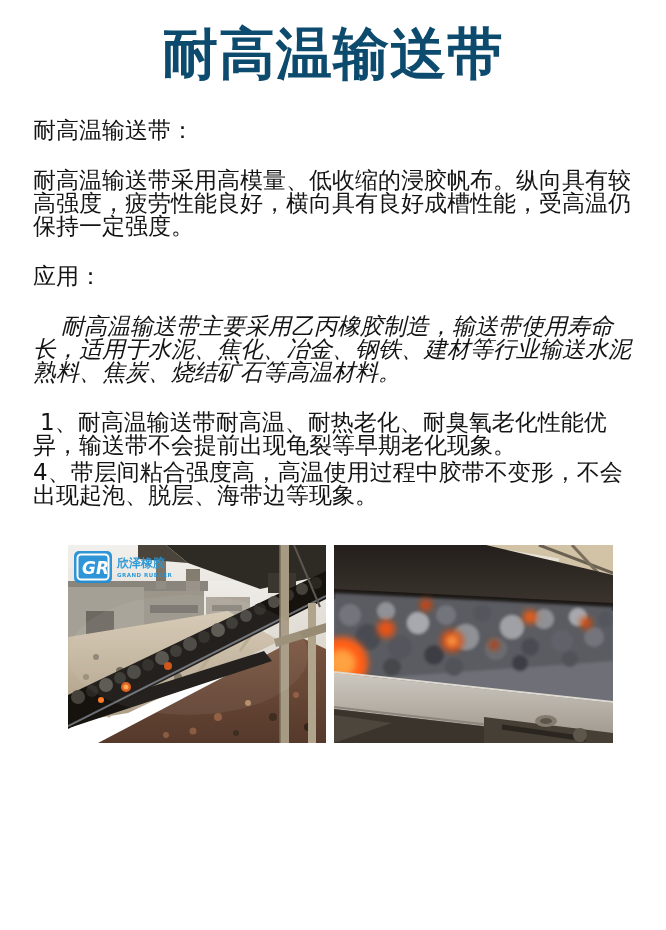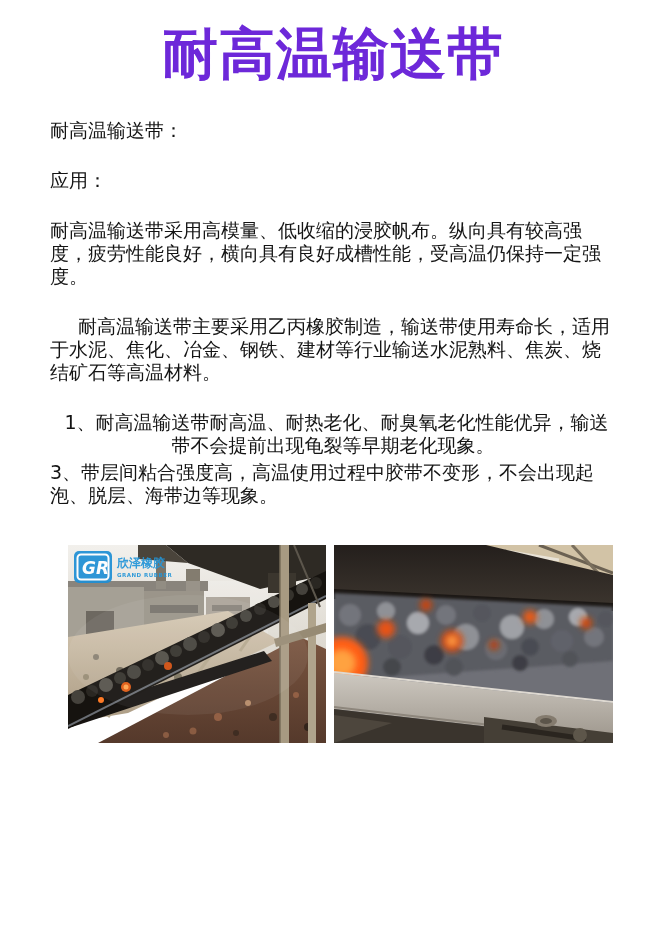--- a/index.html
+++ b/index.html
@@ -4,57 +4,57 @@
 <style>
   html,body{margin:0;padding:0;background:#ffffff;}
   body{
     width:666px;height:930px;overflow:hidden;
     font-family:"DejaVu Sans","Liberation Sans",sans-serif;
     color:#141414;
   }
   h1.title{
     margin:18px 0 9px;
     font-size:56px;line-height:72px;
-    font-weight:700;text-align:center;color:#6d28d9;
+    font-weight:700;text-align:center;color:#0c4a6e;
     letter-spacing:1px;
   }
-  .content{padding:0 50px;font-size:19px;line-height:23px;margin-top:29px;}
+  .content{padding:0 33px;font-size:23px;line-height:23px;margin-top:29px;}
   .content p{margin:0 0 27px;}
-  .content p.indent{text-indent:28px;}
+  .content p.indent{text-indent:28px;font-style:italic;}
   .features p{margin:0 0 4px;}
   .features p:last-child{margin-bottom:0;}
-  .features p.first{text-indent:7px;text-align:center;}
+  .features p.first{text-indent:7px;}
   .photos{
     margin:38px 0 0 68px;
     display:flex;gap:8px;
   }
   .photo{width:258px;height:198px;display:block;}
   .photo.right{width:279px;}
   .photo svg{display:block;width:100%;height:100%;}
   .lg-mono{font:italic 700 17px "DejaVu Sans",sans-serif;fill:#ffffff;}
   .lg-cn{font:700 12px "DejaVu Sans",sans-serif;fill:#2395d8;}
   .lg-en{font:700 5.5px "DejaVu Sans",sans-serif;fill:#2395d8;letter-spacing:.5px;}
 </style>
 </head>
 <body>
 
 <div>
 
   <h1 class="title">耐高温输送带</h1>
 
   <div class="content">
     <p>耐高温输送带：</p>
+    <p>耐高温输送带采用高模量、低收缩的浸胶帆布。纵向具有较高强度，疲劳性能良好，横向具有良好成槽性能，受高温仍保持一定强度。</p>
+
     <p>应用：</p>
-
-    <p>耐高温输送带采用高模量、低收缩的浸胶帆布。纵向具有较高强度，疲劳性能良好，横向具有良好成槽性能，受高温仍保持一定强度。</p>
     <p class="indent">耐高温输送带主要采用乙丙橡胶制造，输送带使用寿命长，适用于水泥、焦化、冶金、钢铁、建材等行业输送水泥熟料、焦炭、烧结矿石等高温材料。</p>
 
     <div class="features">
       <p class="first">1、耐高温输送带耐高温、耐热老化、耐臭氧老化性能优异，输送带不会提前出现龟裂等早期老化现象。</p>
-      <p>3、带层间粘合强度高，高温使用过程中胶带不变形，不会出现起泡、脱层、海带边等现象。</p>
+      <p>4、带层间粘合强度高，高温使用过程中胶带不变形，不会出现起泡、脱层、海带边等现象。</p>
     </div>
   </div>
 
   <div class="photos">
 
     <div class="photo">
       <svg viewBox="0 0 258 198" preserveAspectRatio="none">
         <defs>
           <linearGradient id="sky" x1="0" y1="0" x2="0" y2="1">
             <stop offset="0" stop-color="#f2f0ec"></stop>

